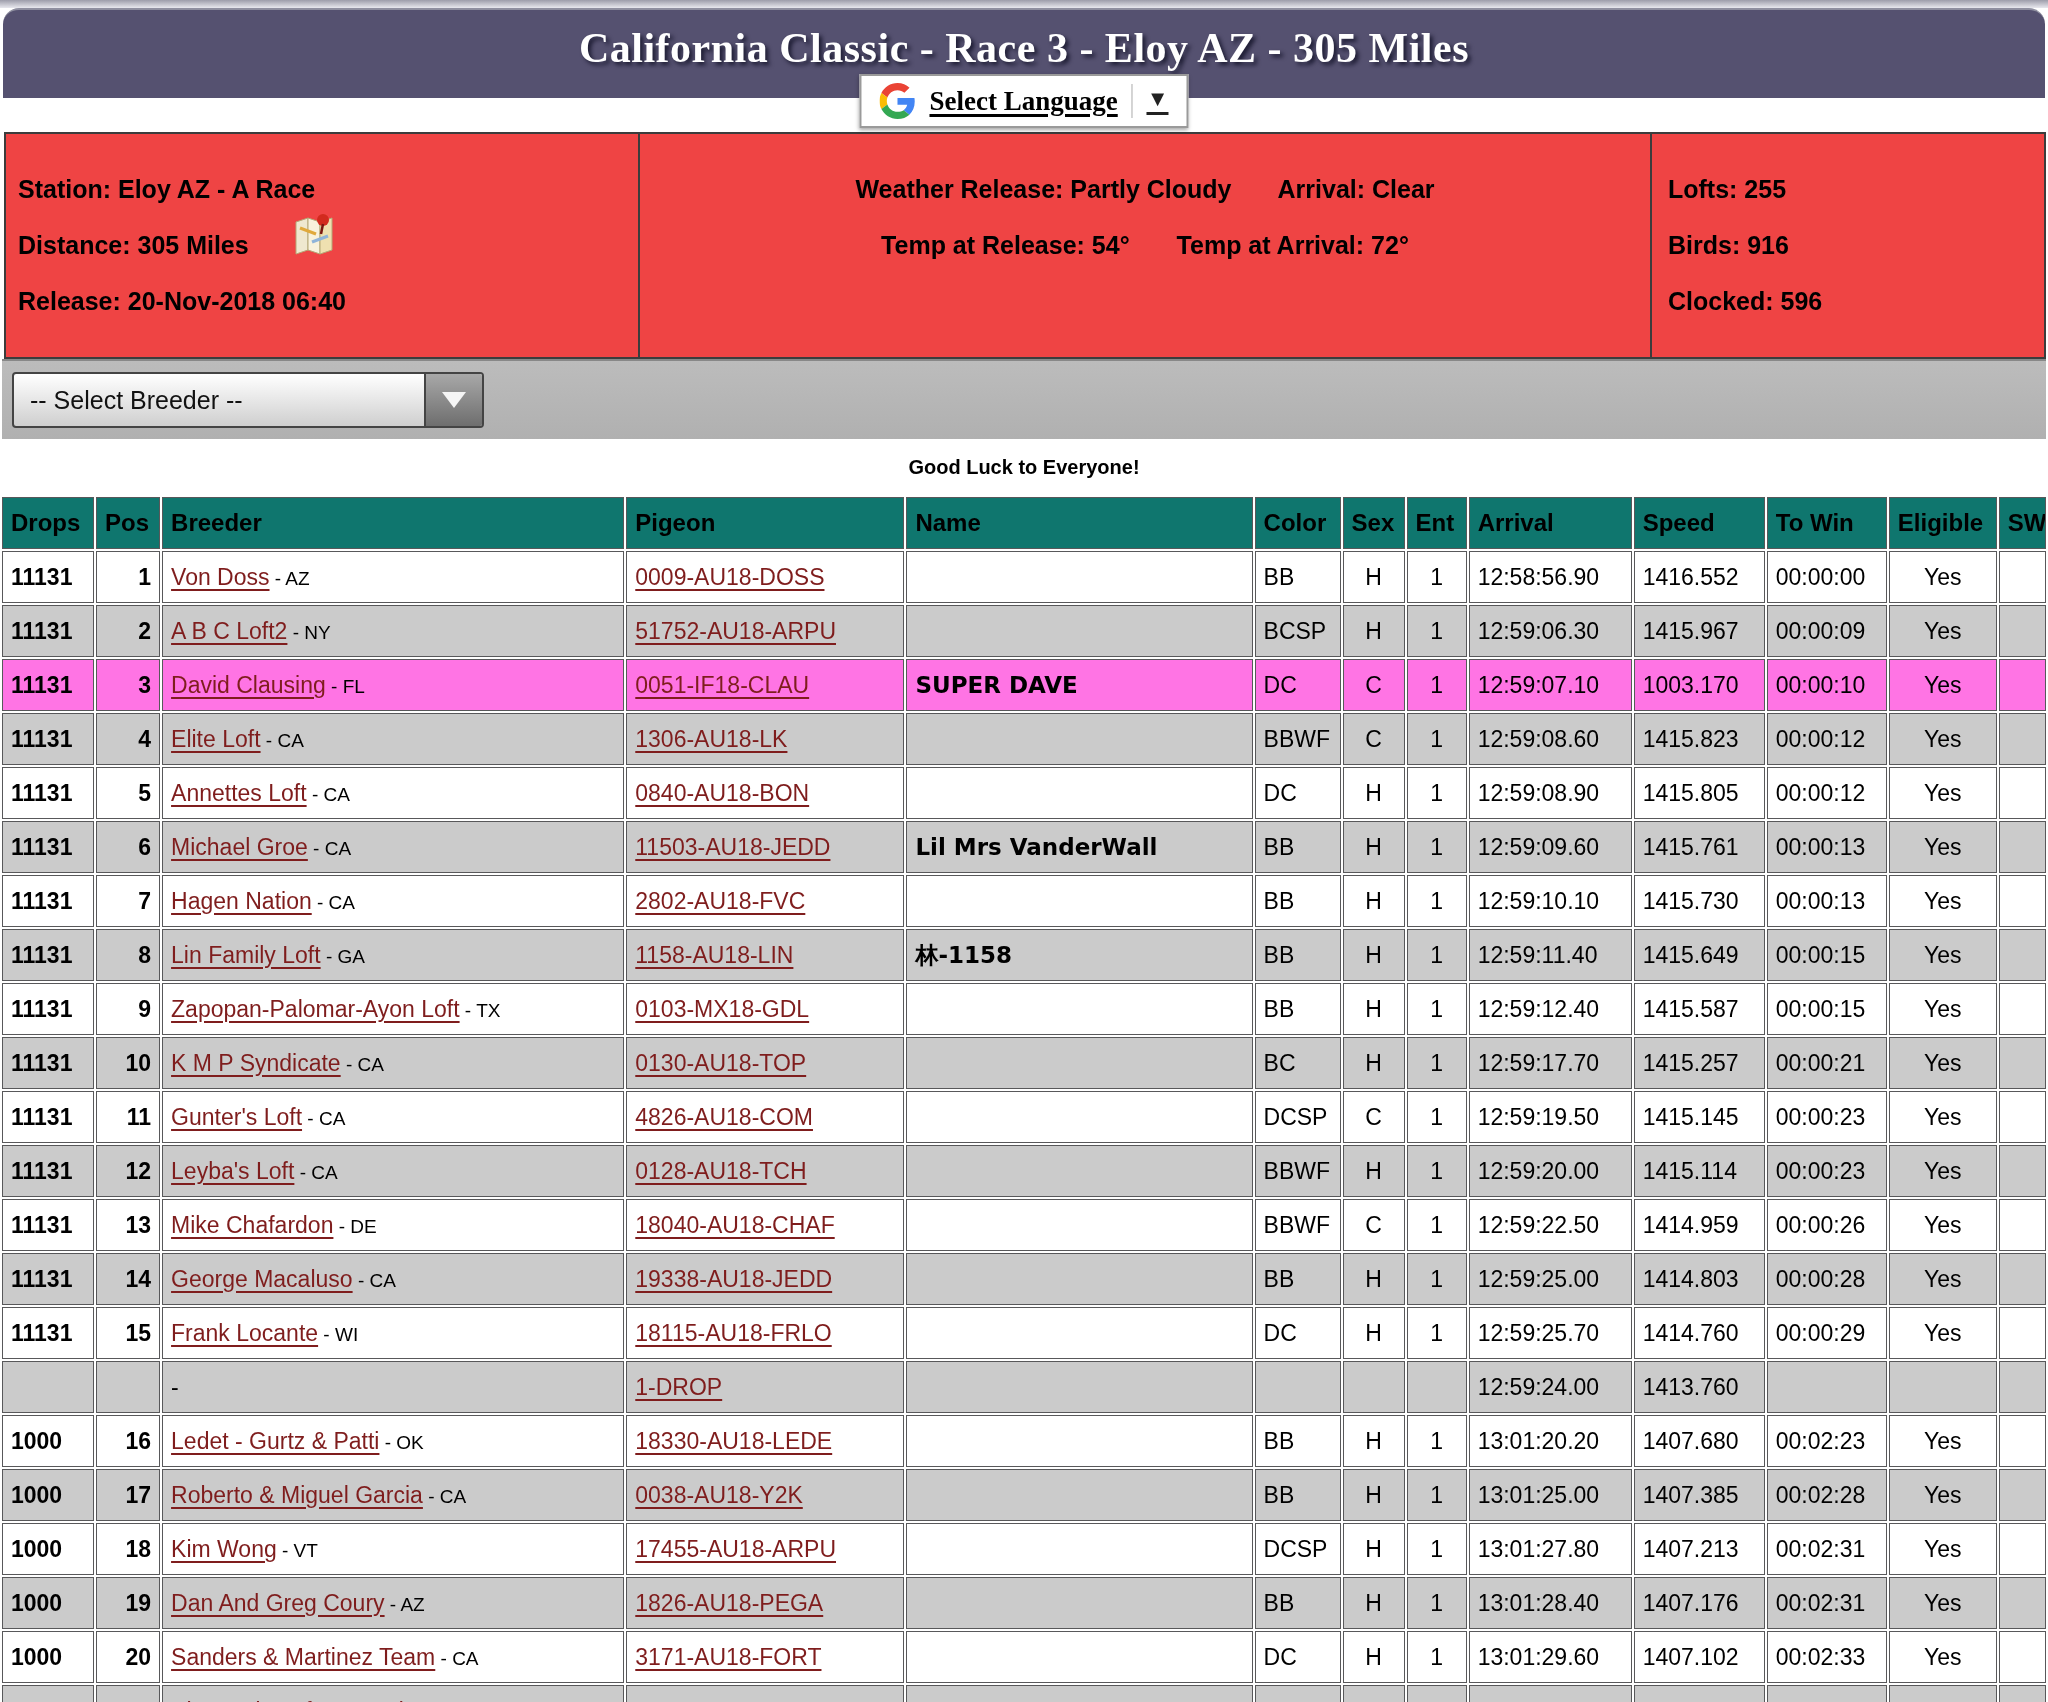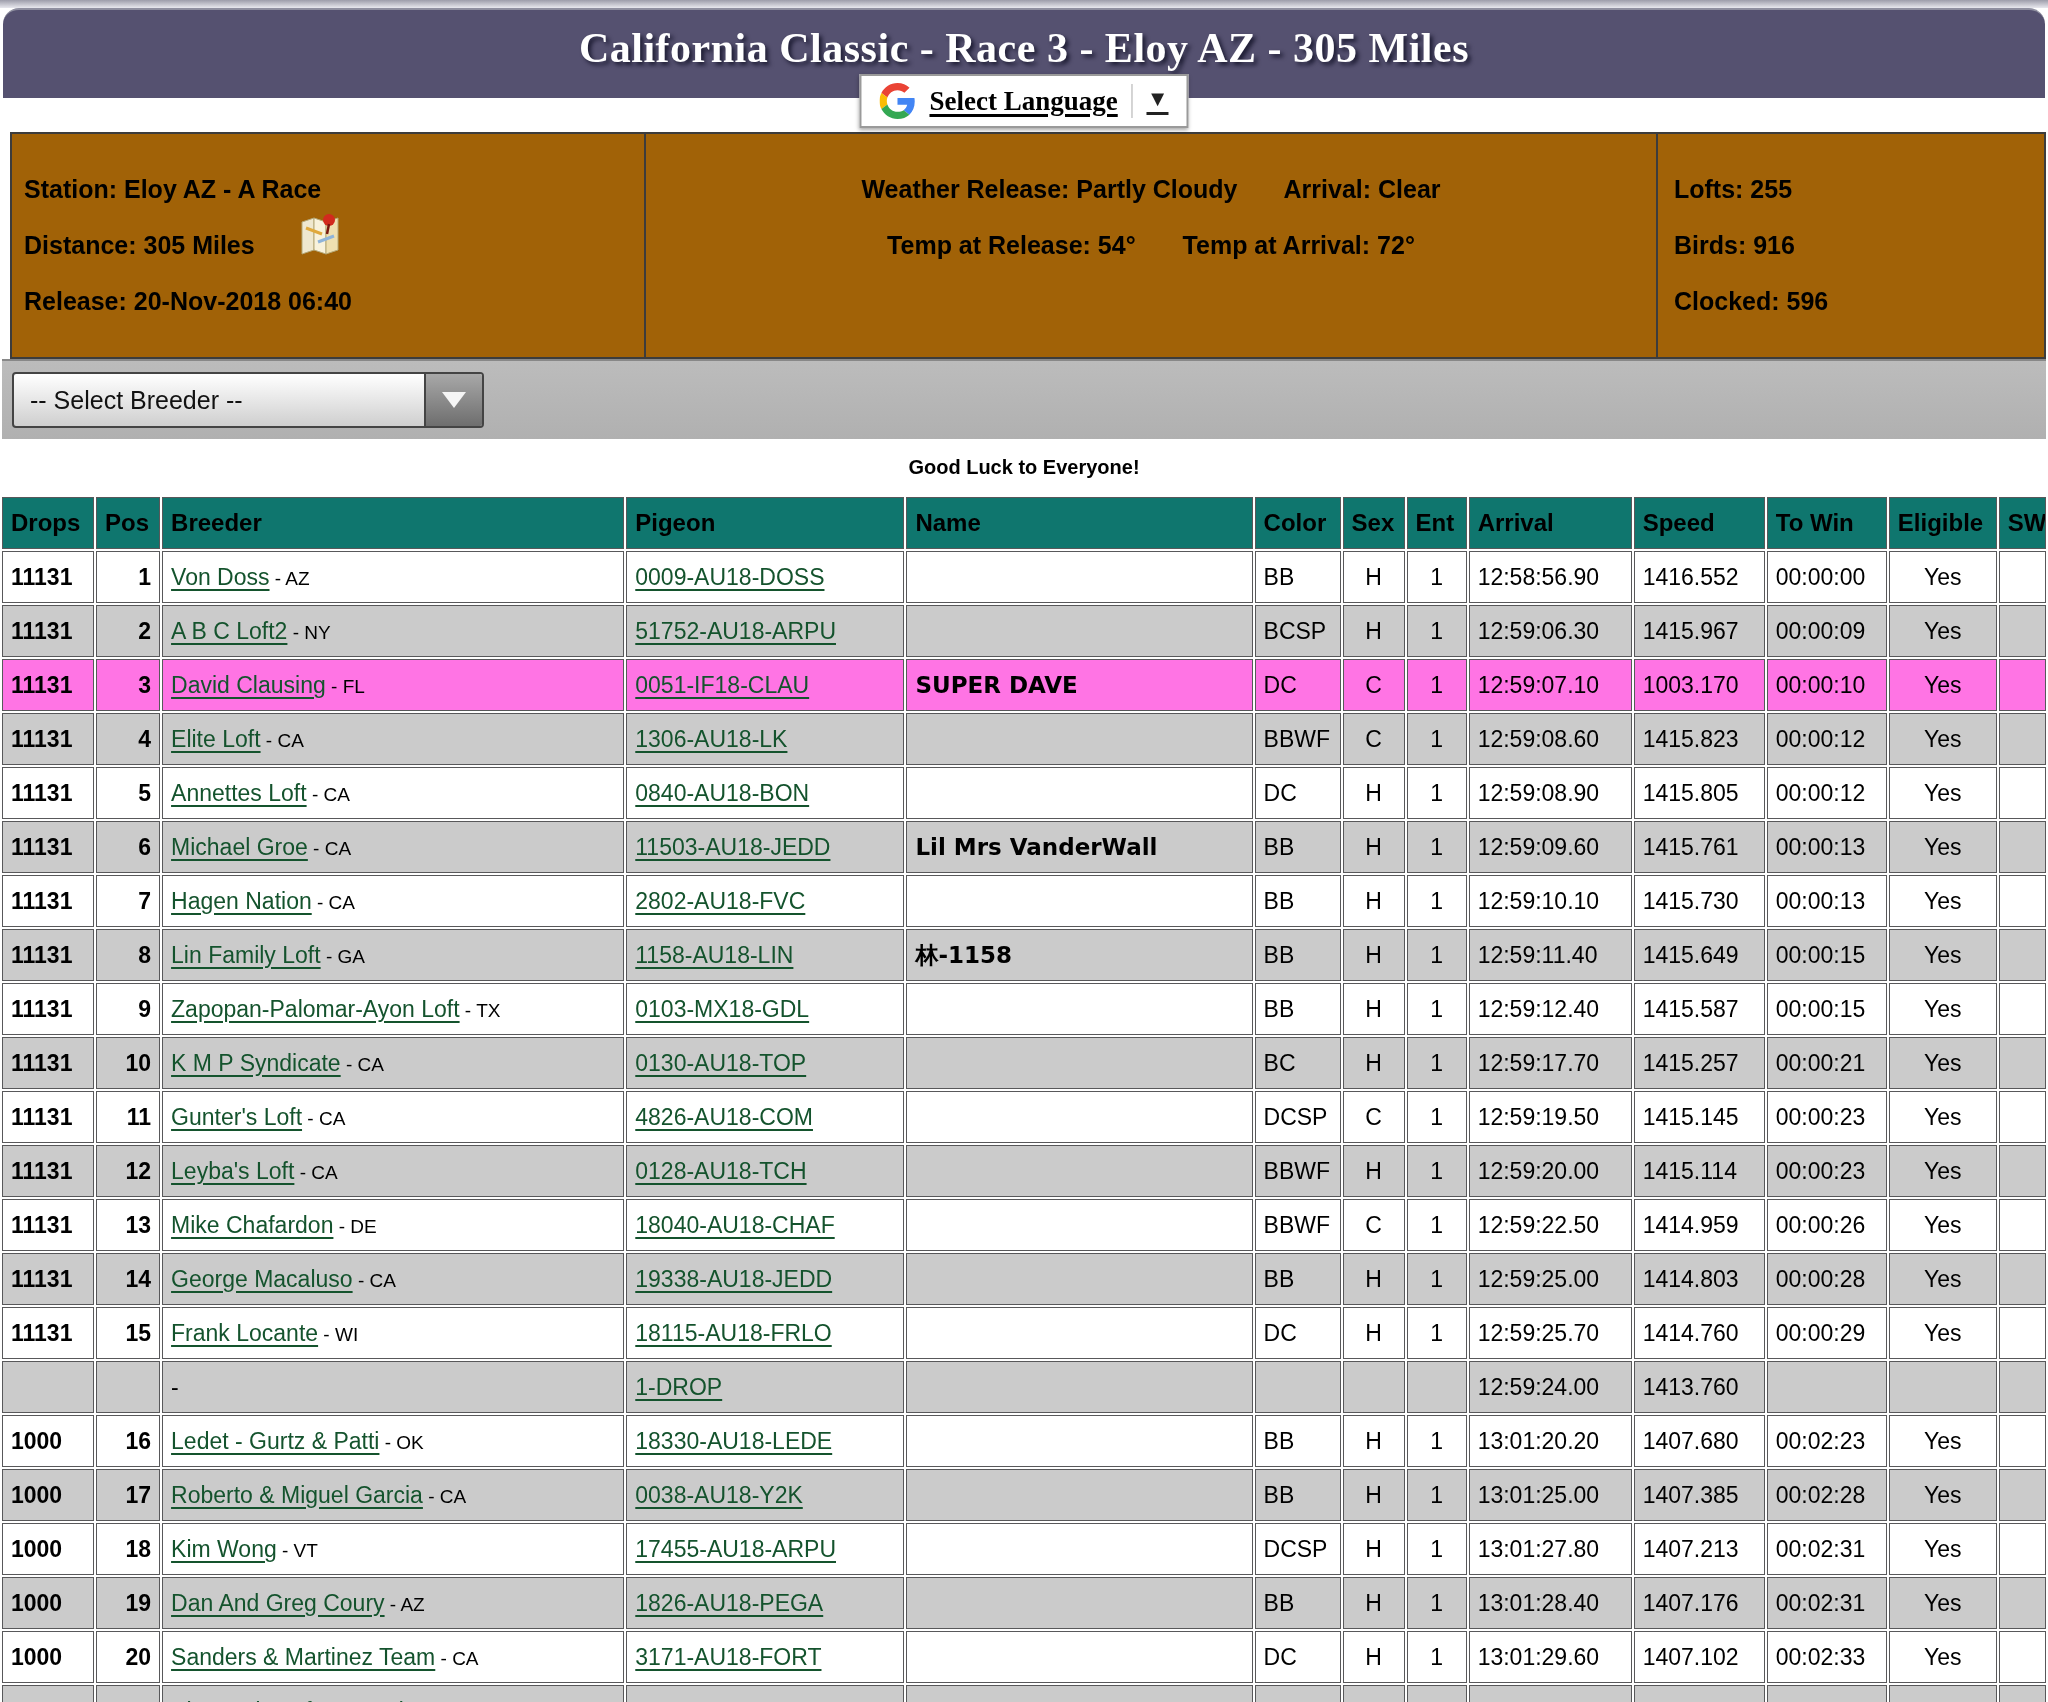--- a/index.html
+++ b/index.html
@@ -28,22 +28,22 @@
     font-size:27px;font-weight:bold;text-decoration:underline;
     text-decoration-thickness:3px;text-underline-offset:4px;color:#000;
   }
   .tw-sep{width:1px;height:34px;background:#aaa;}
   .tw-arrow{
     font-size:22px;color:#222;border-bottom:3px solid #222;line-height:1;
     padding-bottom:2px;
   }
   
   .info-row{
-    display:flex;margin:34px 2px 0 10px;border:2px solid #3c3c3c;height:223px;
-    background:#a16207;
+    display:flex;margin:34px 2px 0 4px;border:2px solid #3c3c3c;height:223px;
+    background:#ef4444;
   }
   .info-box{padding-top:40px;font-size:25px;font-weight:bold;line-height:30px;}
   .info-box .line{margin-bottom:26px;}
   .box-left{width:620px;padding-left:12px;}
   .box-mid{width:1010px;border-left:2px solid #3c3c3c;text-align:center;}
   .box-right{flex:1;border-left:2px solid #3c3c3c;padding-left:16px;}
   .pair-gap{display:inline-block;width:40px;}
   .map-icon{display:inline-block;vertical-align:middle;margin-left:34px;margin-top:-26px;}
   
   .select-bar{
@@ -81,21 +81,21 @@
   }
   table.results th{
     background:#0f766e;font-weight:bold;text-align:left;font-size:24px;
   }
   tr.gray td{background:#cbcbcb;}
   tr.white td{background:#ffffff;}
   tr.pink td{background:#ff74e4;}
   td.c-drops{font-weight:bold;text-align:left;}
   td.c-pos{font-weight:bold;text-align:right;}
   td.c-sex,td.c-ent,td.c-eligible{text-align:center;}
-  a.blink{color:#14532d;text-decoration:underline;text-underline-offset:4px;cursor:pointer;}
+  a.blink{color:#7f1d1d;text-decoration:underline;text-underline-offset:4px;cursor:pointer;}
   span.state{font-size:19px;}
   td.c-name{font-family:"DejaVu Sans",sans-serif;font-weight:bold;font-size:21px;}
 </style>
 </head>
 <body>
 
 <div class="top-strip"></div>
 
 <div class="masthead">
   <h1>California Classic - Race 3 - Eloy AZ - 305 Miles</h1>

